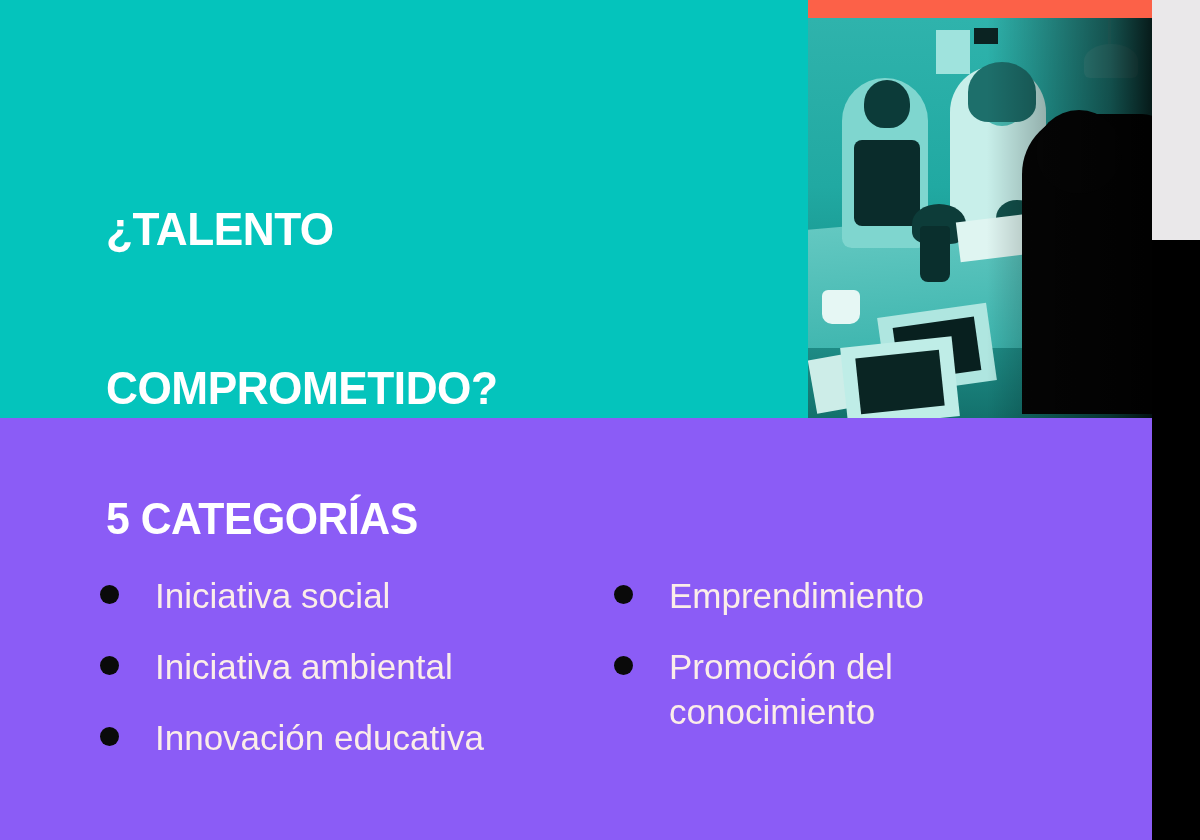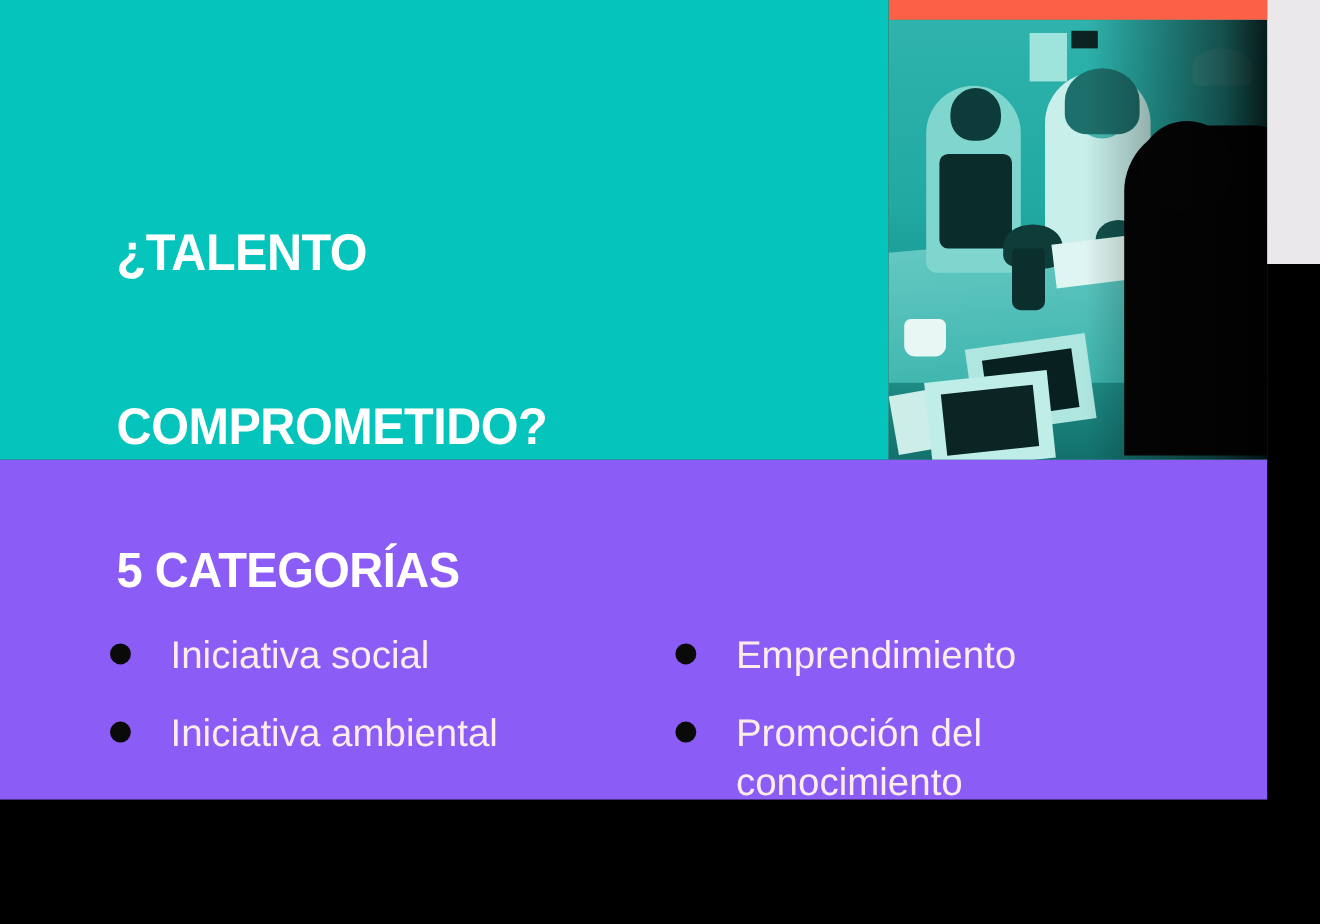--- a/index.html
+++ b/index.html
@@ -7,21 +7,21 @@
     padding: 0;
     background: #000000;
   }
   body {
     font-family: "Liberation Sans", sans-serif;
   }
 
   .poster {
     position: relative;
     width: 1200px;
-    height: 727px;
+    height: 840px;
     overflow: hidden;
     background: #000000;
   }
 
   
   .hero-band {
     position: absolute;
     left: 0;
     top: 0;
     width: 808px;
@@ -304,20 +304,24 @@
 
     <div class="cat-col left">
       <div class="cat-item">
         <span class="cat-bullet"></span>
         <span class="cat-text">Iniciativa social</span>
       </div>
       <div class="cat-item">
         <span class="cat-bullet"></span>
         <span class="cat-text">Iniciativa ambiental</span>
       </div>
+      <div class="cat-item">
+        <span class="cat-bullet"></span>
+        <span class="cat-text">Innovación educativa</span>
+      </div>
     </div>
 
     <div class="cat-col right">
       <div class="cat-item">
         <span class="cat-bullet"></span>
         <span class="cat-text">Emprendimiento</span>
       </div>
       <div class="cat-item">
         <span class="cat-bullet"></span>
         <span class="cat-text">Promoción del

